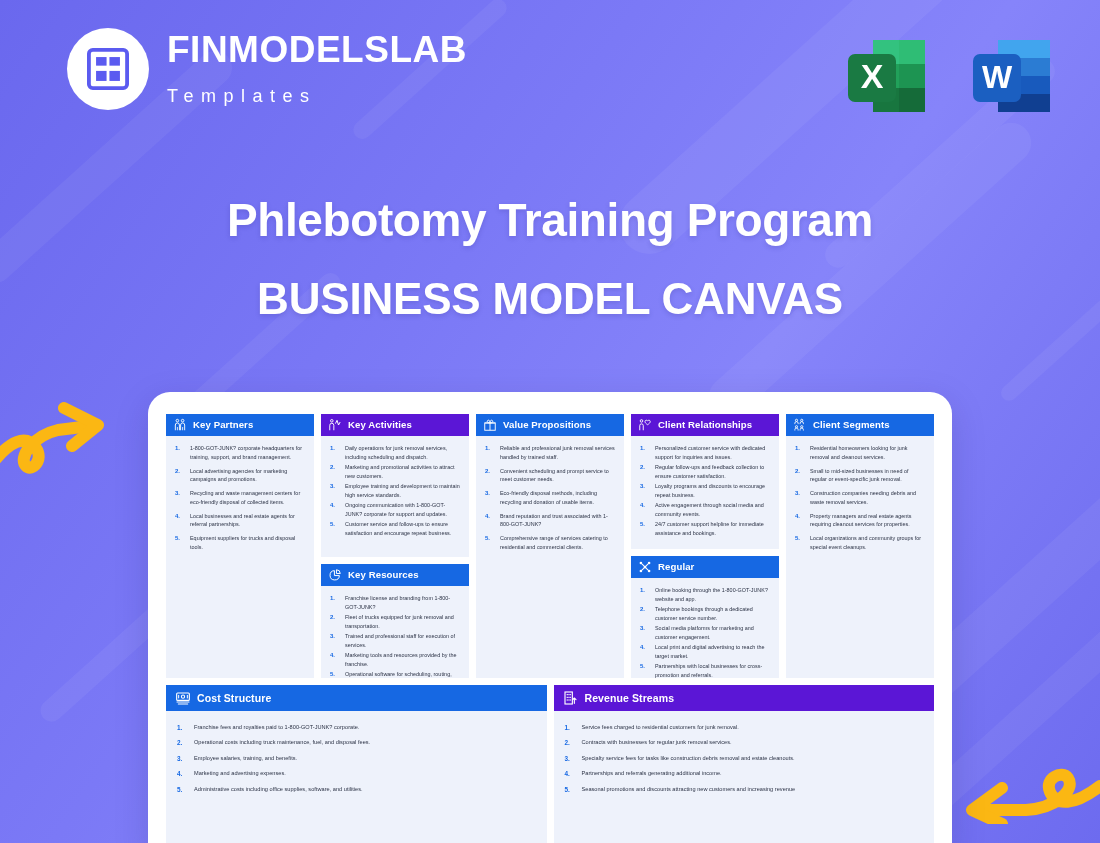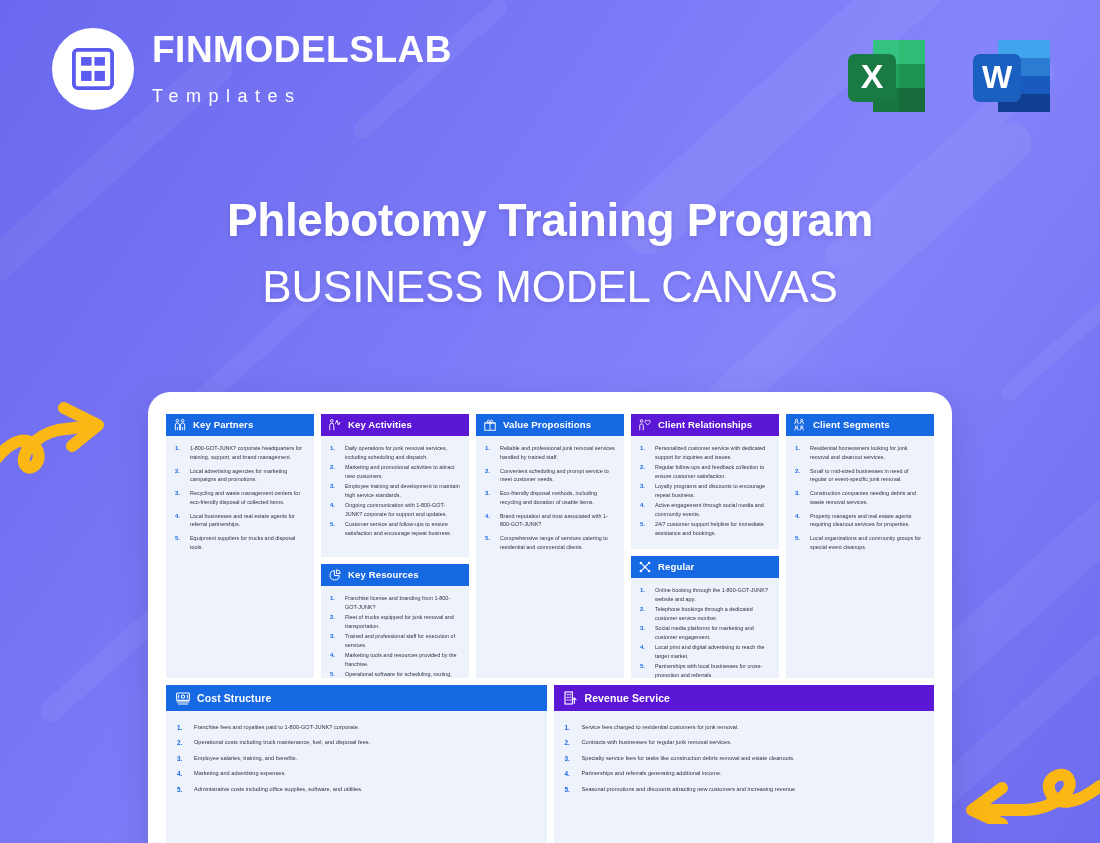--- a/index.html
+++ b/index.html
@@ -31,21 +31,21 @@
   .s6 { width: 200px; height: 18px;  left: 330px; top: 60px;  }
   .s7 { width: 420px; height: 46px;  left: 830px; top: 560px; }
   .s8 { width: 260px; height: 22px;  left: 10px;  top: 620px; }
   .s9 { width: 180px; height: 16px;  left: 980px; top: 330px; }
   .s10{ width: 300px; height: 30px;  left: 880px; top: 700px; }
 
   
   #header { position: absolute; left: 0; top: 0; width: 1100px; height: 160px; }
 
   #logo-block {
-    position: absolute; left: 52px; top: 28px;
+    position: absolute; left: 67px; top: 28px;
     display: flex; align-items: center; gap: 18px;
   }
   #logo-circle {
     width: 82px; height: 82px; border-radius: 50%;
     background: #ffffff;
     display: flex; align-items: center; justify-content: center;
     flex: 0 0 auto;
   }
   #logo-mark { width: 42px; height: 42px; }
   #brand { display: flex; flex-direction: column; justify-content: center; }
@@ -63,22 +63,22 @@
   .office-ic { position: relative; width: 93px; height: 88px; }
 
   
   #title-wrap { position: absolute; left: 0; top: 193px; width: 1100px; text-align: center; }
   #main-title {
     font-size: 46px; font-weight: 800; color: #fff;
     letter-spacing: -0.4px; line-height: 1.18;
     text-shadow: 0 2px 5px rgba(40,35,120,0.18);
   }
   #sub-title {
-    font-size: 44px; font-weight: 400; color: #fff;
-    letter-spacing: -0.2px; line-height: 1.2; margin-top: 14px;
+    font-size: 44px; font-weight: 700; color: #fff;
+    letter-spacing: -0.2px; line-height: 1.2; margin-top: 26px;
     text-shadow: 0 2px 5px rgba(40,35,120,0.18);
   }
 
   
   #arrow-left  { position: absolute; left: -14px; top: 400px; }
   #arrow-right { position: absolute; left: 944px; top: 744px; }
 
   
   #canvas-card {
     position: absolute; left: 148px; top: 392px;
@@ -399,21 +399,21 @@
       </ol>
     </div>
 
     <div class="block wide">
       <div class="bh purple wideh">
         <svg class="bh-icon" viewBox="0 0 24 24">
           <rect x="3" y="3" width="11" height="18" fill="none" stroke="#fff" stroke-width="1.7"></rect>
           <path d="M6 7h2M10 7h1.5M6 11h2M10 11h1.5M6 15h2M10 15h1.5" stroke="#fff" stroke-width="1.5" stroke-linecap="round"></path>
           <path d="M17 20v-8M17 12l-2.5 2.5M17 12l2.5 2.5" fill="none" stroke="#fff" stroke-width="1.7" stroke-linecap="round" stroke-linejoin="round"></path>
         </svg>
-        <span class="bh-title">Revenue Service</span>
+        <span class="bh-title">Revenue Streams</span>
       </div>
       <ol class="blist wide-list" style="padding:12px 10px">
         <li>Service fees charged to residential customers for junk removal.</li>
         <li>Contracts with businesses for regular junk removal services.</li>
         <li>Specialty service fees for tasks like construction debris removal and estate cleanouts.</li>
         <li>Partnerships and referrals generating additional income.</li>
         <li>Seasonal promotions and discounts attracting new customers and increasing revenue</li>
       </ol>
     </div>
   </div>

